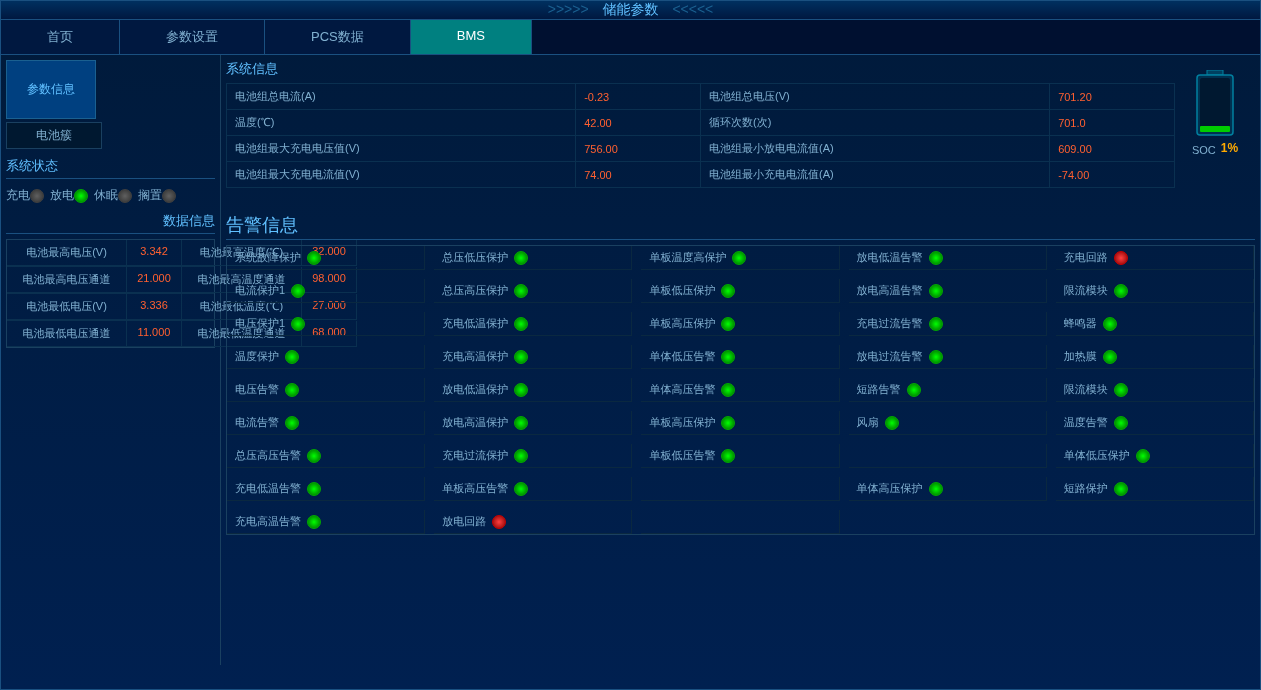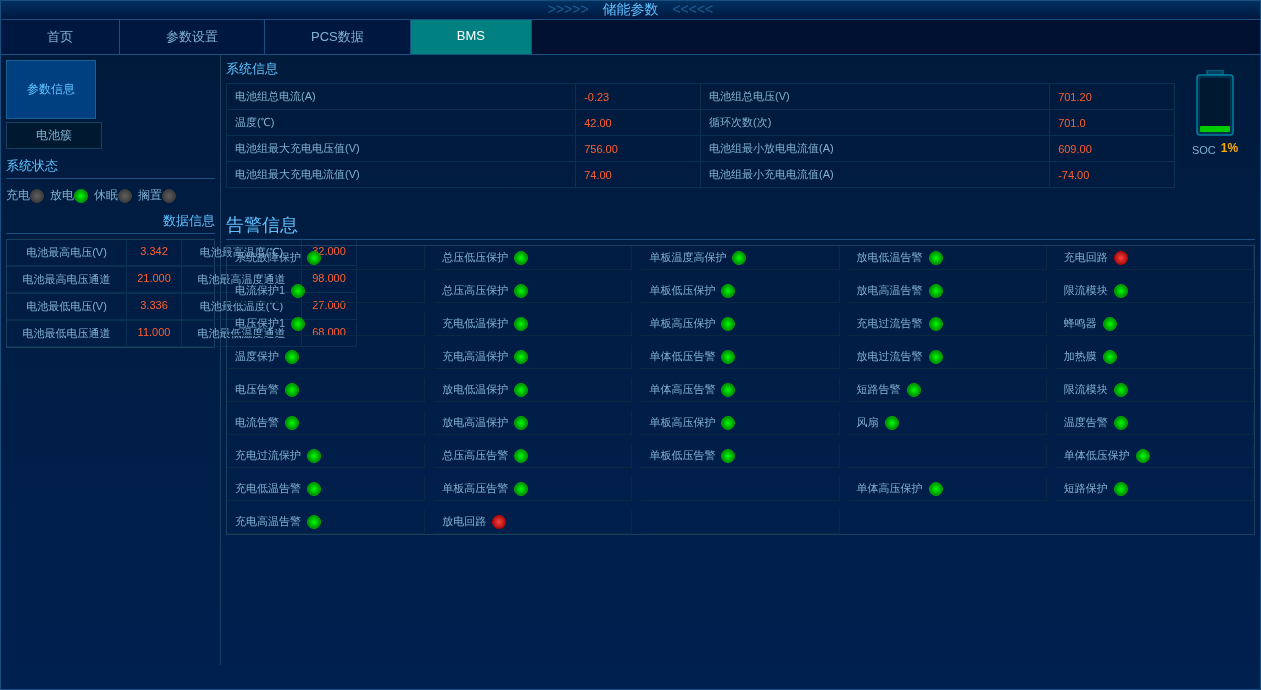--- a/index.html
+++ b/index.html
@@ -439,25 +439,25 @@
           </div>
           <div class="alarm-cell">
             <span>风扇</span>
             <span class="dot dot-green"></span>
           </div>
           <div class="alarm-cell">
             <span>温度告警</span>
             <span class="dot dot-green"></span>
           </div>
           <div class="alarm-cell">
+            <span>总压高压告警</span>
+            <span class="dot dot-green"></span>
+          </div>
+          <div class="alarm-cell">
             <span>充电过流保护</span>
-            <span class="dot dot-green"></span>
-          </div>
-          <div class="alarm-cell">
-            <span>总压高压告警</span>
             <span class="dot dot-green"></span>
           </div>
           <div class="alarm-cell">
             <span>单板低压告警</span>
             <span class="dot dot-green"></span>
           </div>
           <div class="alarm-cell"></div>
           <div class="alarm-cell">
             <span>单体低压保护</span>
             <span class="dot dot-green"></span>

